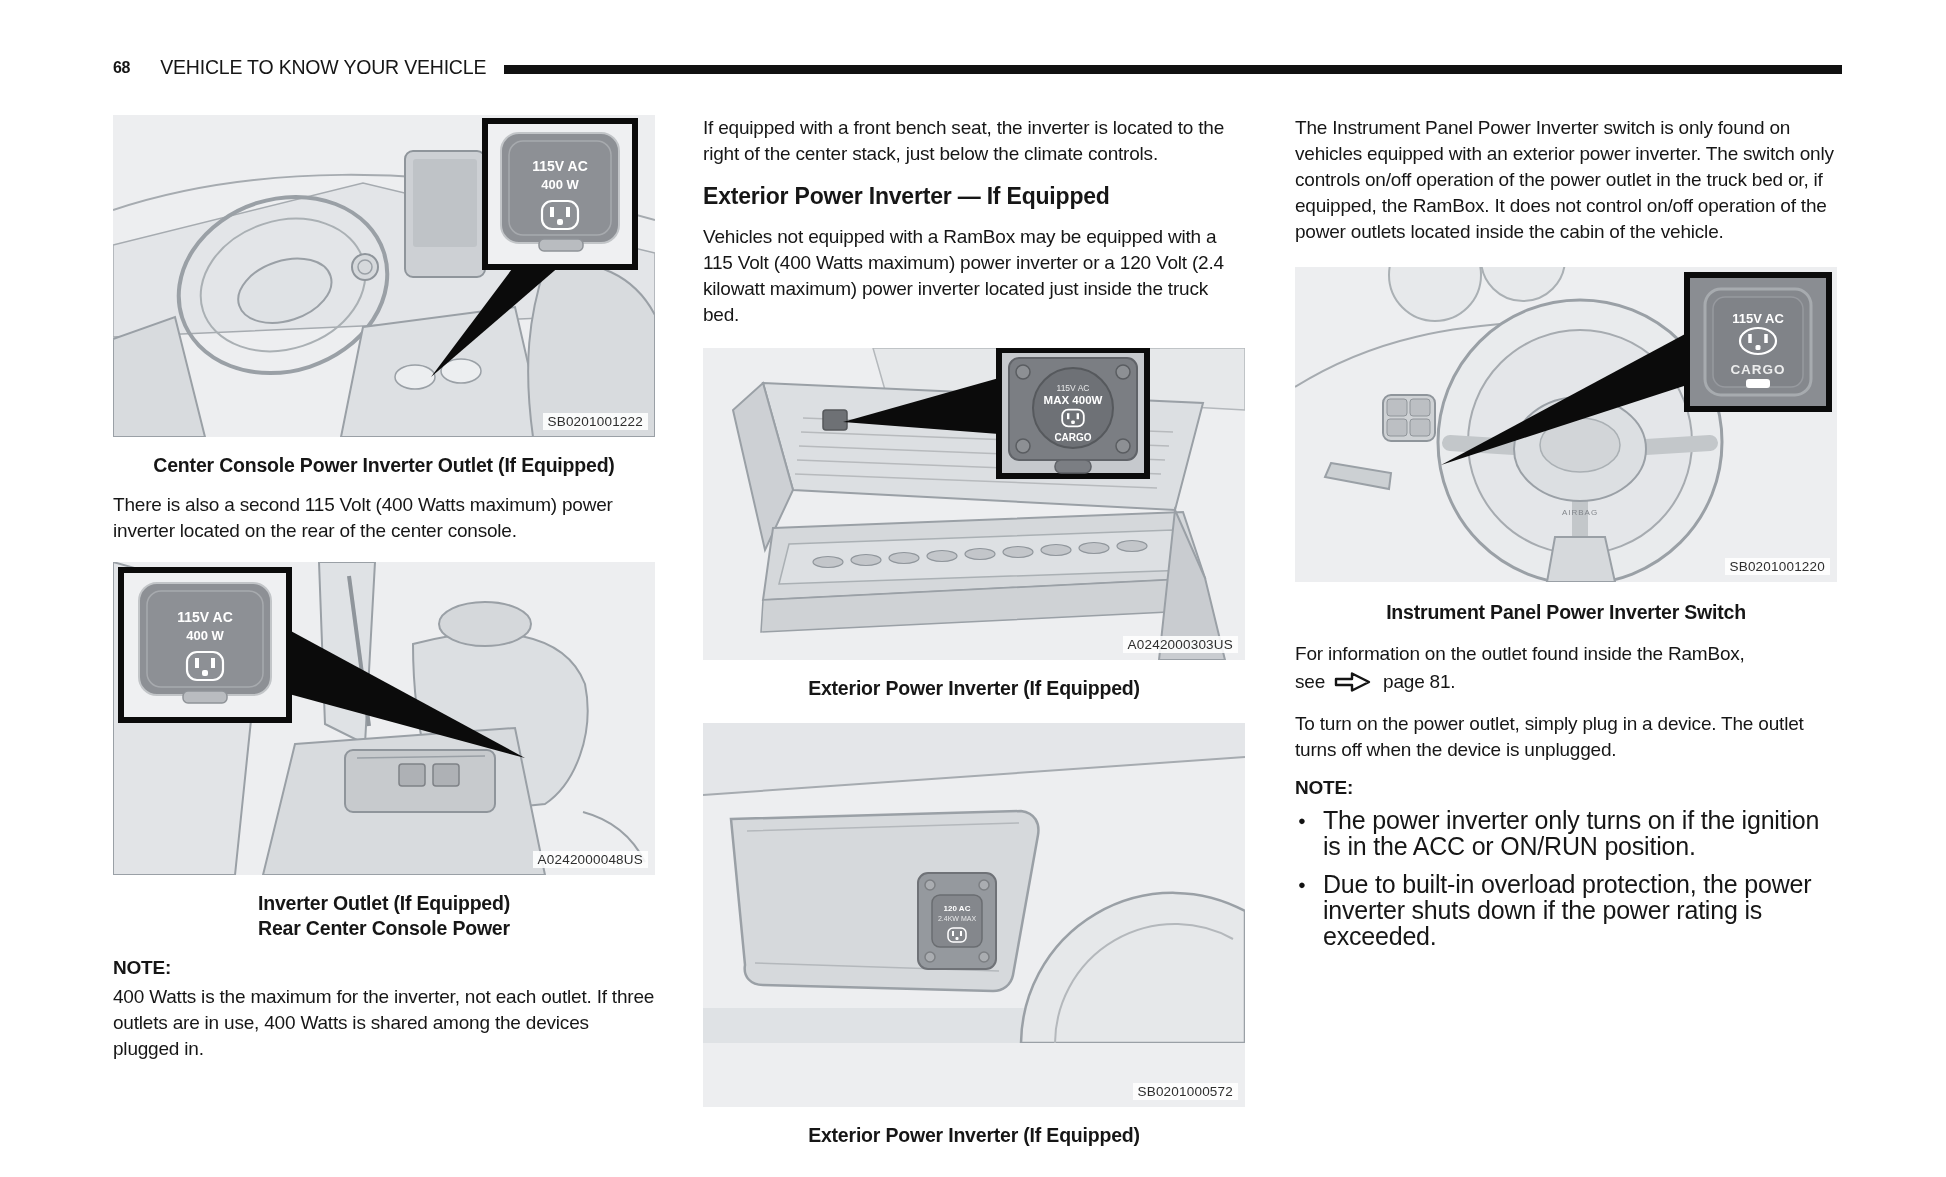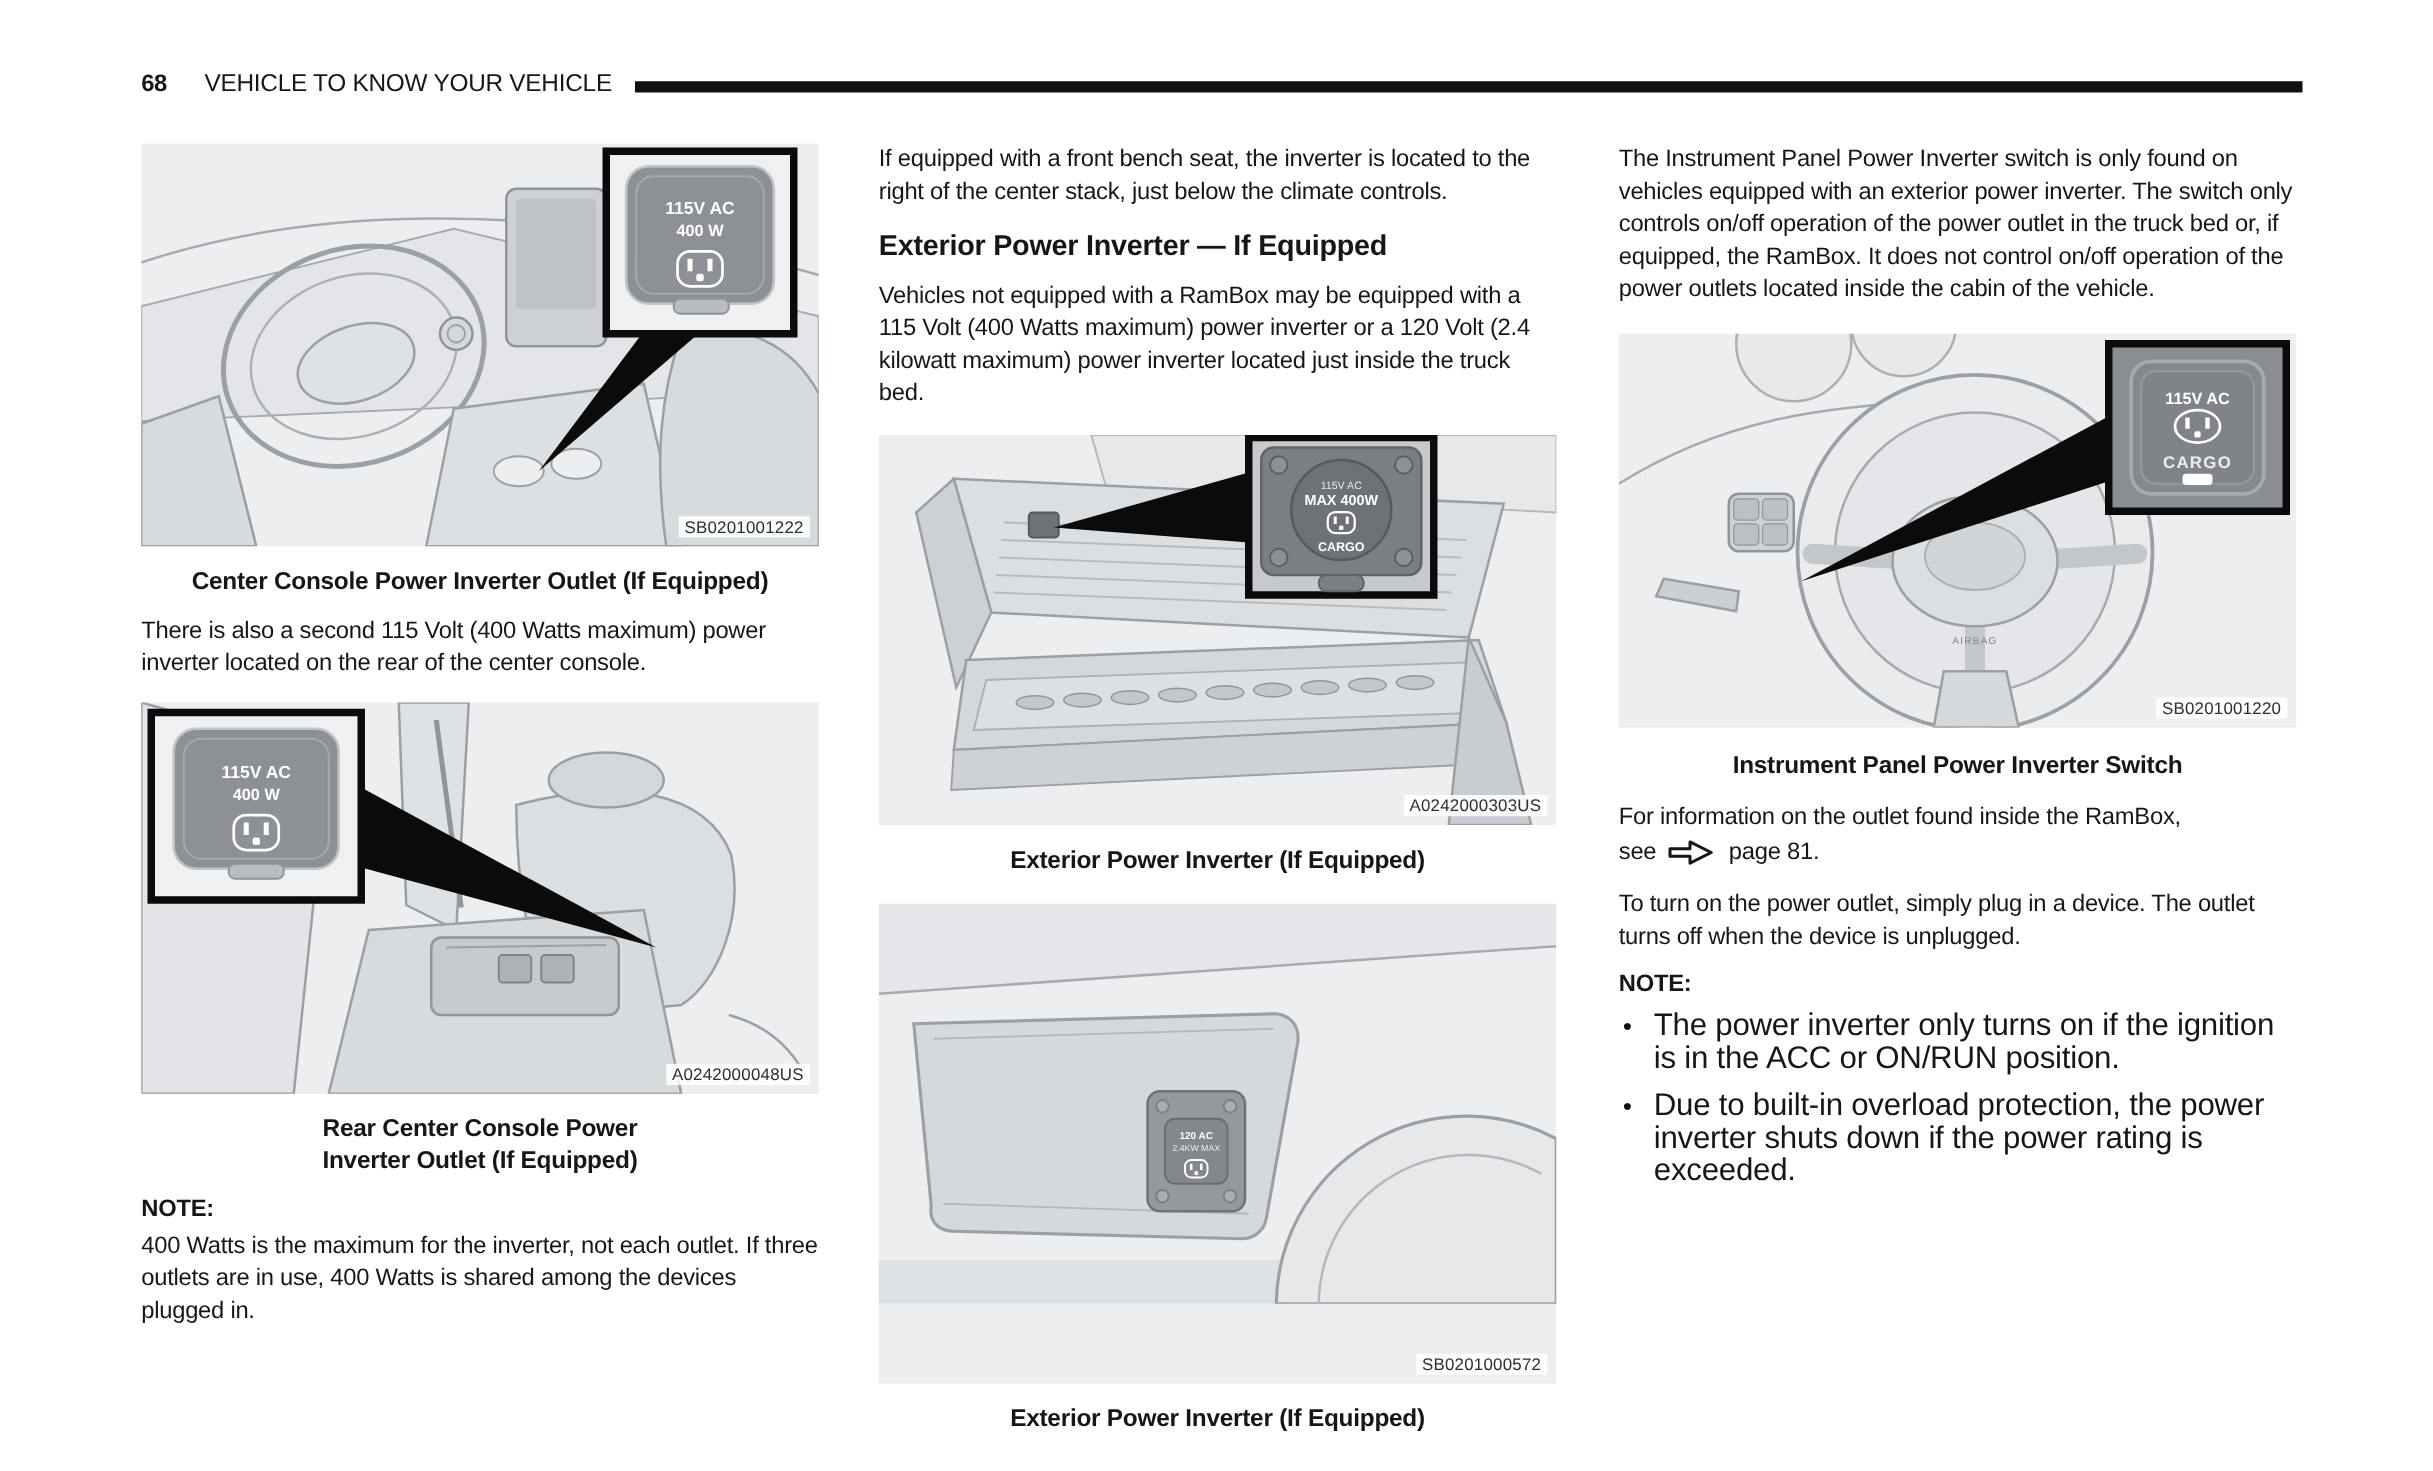--- a/index.html
+++ b/index.html
@@ -1,20 +1,20 @@
 <!DOCTYPE html>
 <html><head>
 <meta charset="utf-8">
 <style>
   html,body{margin:0;padding:0;background:#ffffff;}
   .page{position:relative;width:1946px;height:1177px;background:#ffffff;overflow:hidden;
         font-family:"Liberation Sans","DejaVu Sans",sans-serif;color:#161616;}
   
   .hdr{position:absolute;left:113px;top:56px;width:1729px;display:flex;align-items:center;}
-  .hdr .pagenum{font-size:19px;font-weight:bold;letter-spacing:-.3px;}
+  .hdr .pagenum{font-size:16px;font-weight:bold;letter-spacing:-.3px;}
   .hdr .title{font-size:19.5px;letter-spacing:-.2px;margin-left:30px;white-space:nowrap;}
   .hdr .bar{flex:1;height:9px;background:#111111;margin-left:18px;margin-top:3px;}
   
   .col{position:absolute;top:115px;width:542px;}
   .col-left{left:113px;}
   .col-mid{left:703px;}
   .col-right{left:1295px;}
   
   .body-text{font-size:19px;line-height:26px;letter-spacing:-.2px;}
   .caption{font-size:19.5px;font-weight:bold;text-align:center;letter-spacing:-.2px;line-height:25px;}
@@ -120,22 +120,22 @@
             <rect x="-10" y="-8" width="4" height="10" fill="#ffffff"></rect>
             <rect x="6" y="-8" width="4" height="10" fill="#ffffff"></rect>
             <rect x="-3" y="4" width="6" height="6" rx="2" fill="#ffffff"></rect>
           </g>
         </g>
       </svg>
       <div class="fig-code">A0242000048US</div>
     </div>
 
     <div class="caption mt16">
+      <div>Inverter Outlet (If Equipped)</div>
       <div>Rear Center Console Power</div>
-      <div>Inverter Outlet (If Equipped)</div>
     </div>
 
     <div class="mt16">
       <div class="note-label">NOTE:</div>
       <div class="body-text" style="margin-top:5px;">400 Watts is the maximum for the inverter, not each outlet. If three outlets are in use, 400 Watts is shared among the devices plugged in.</div>
     </div>
   </div>
 
   <div class="col col-mid">
 

